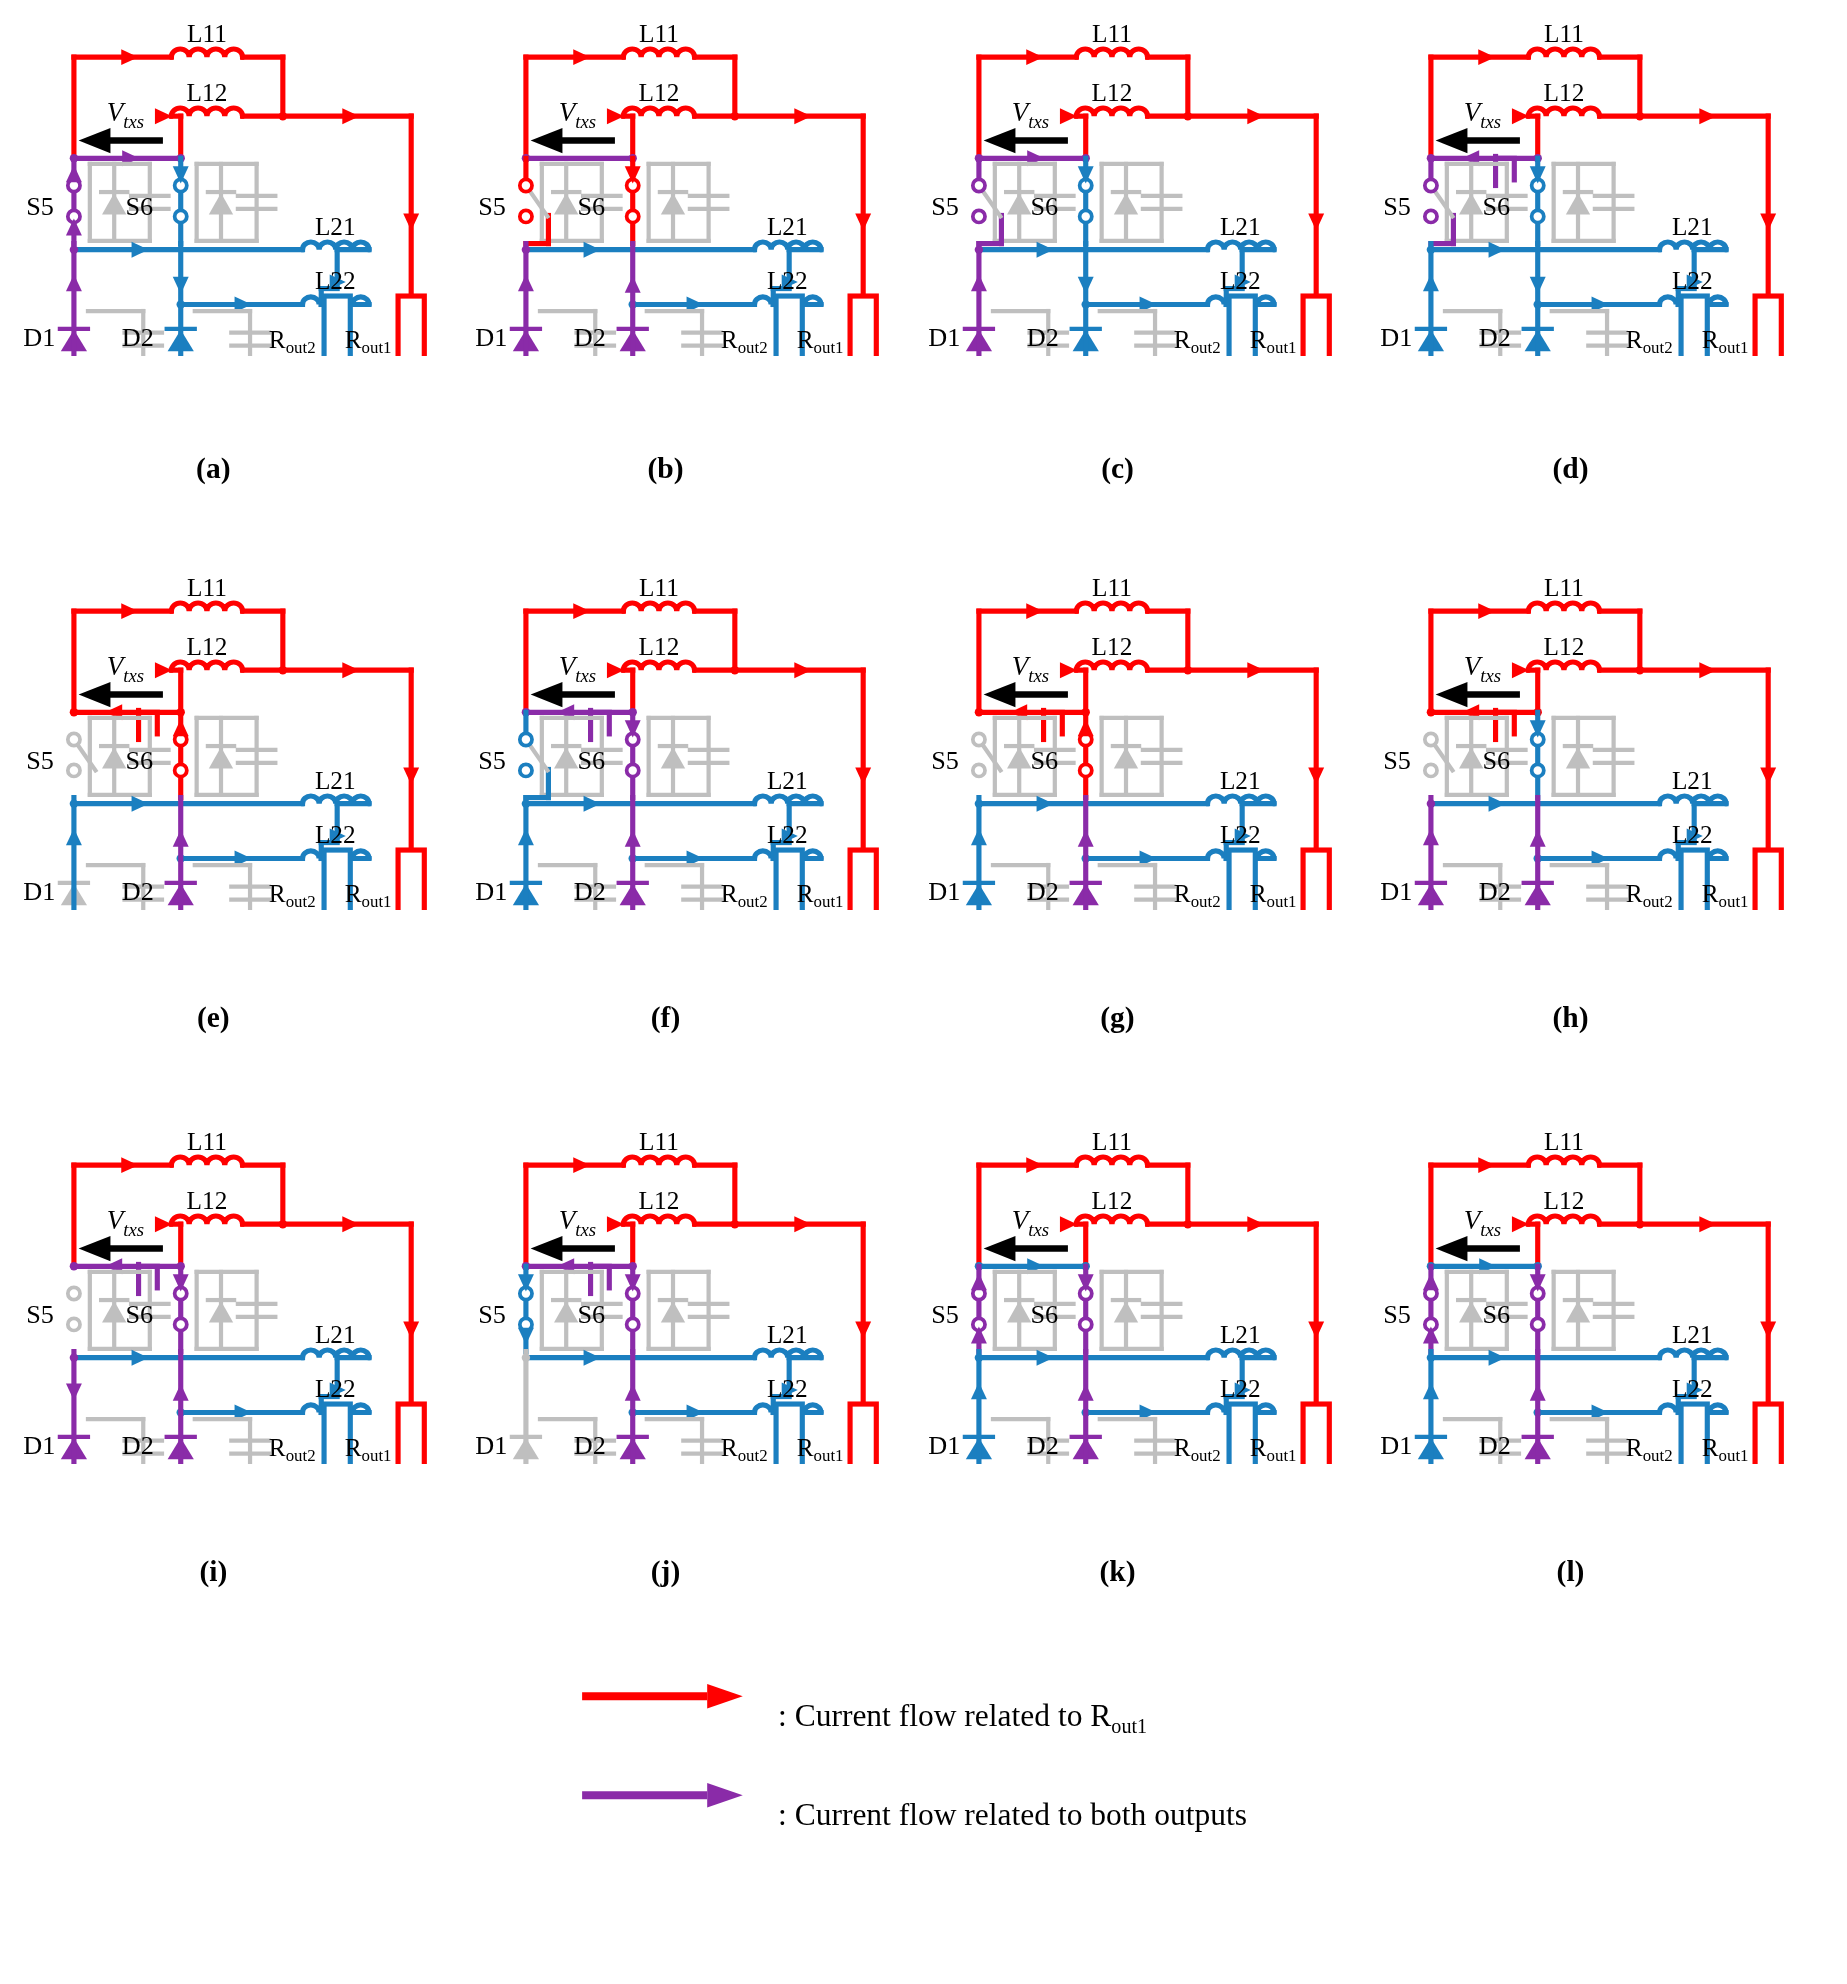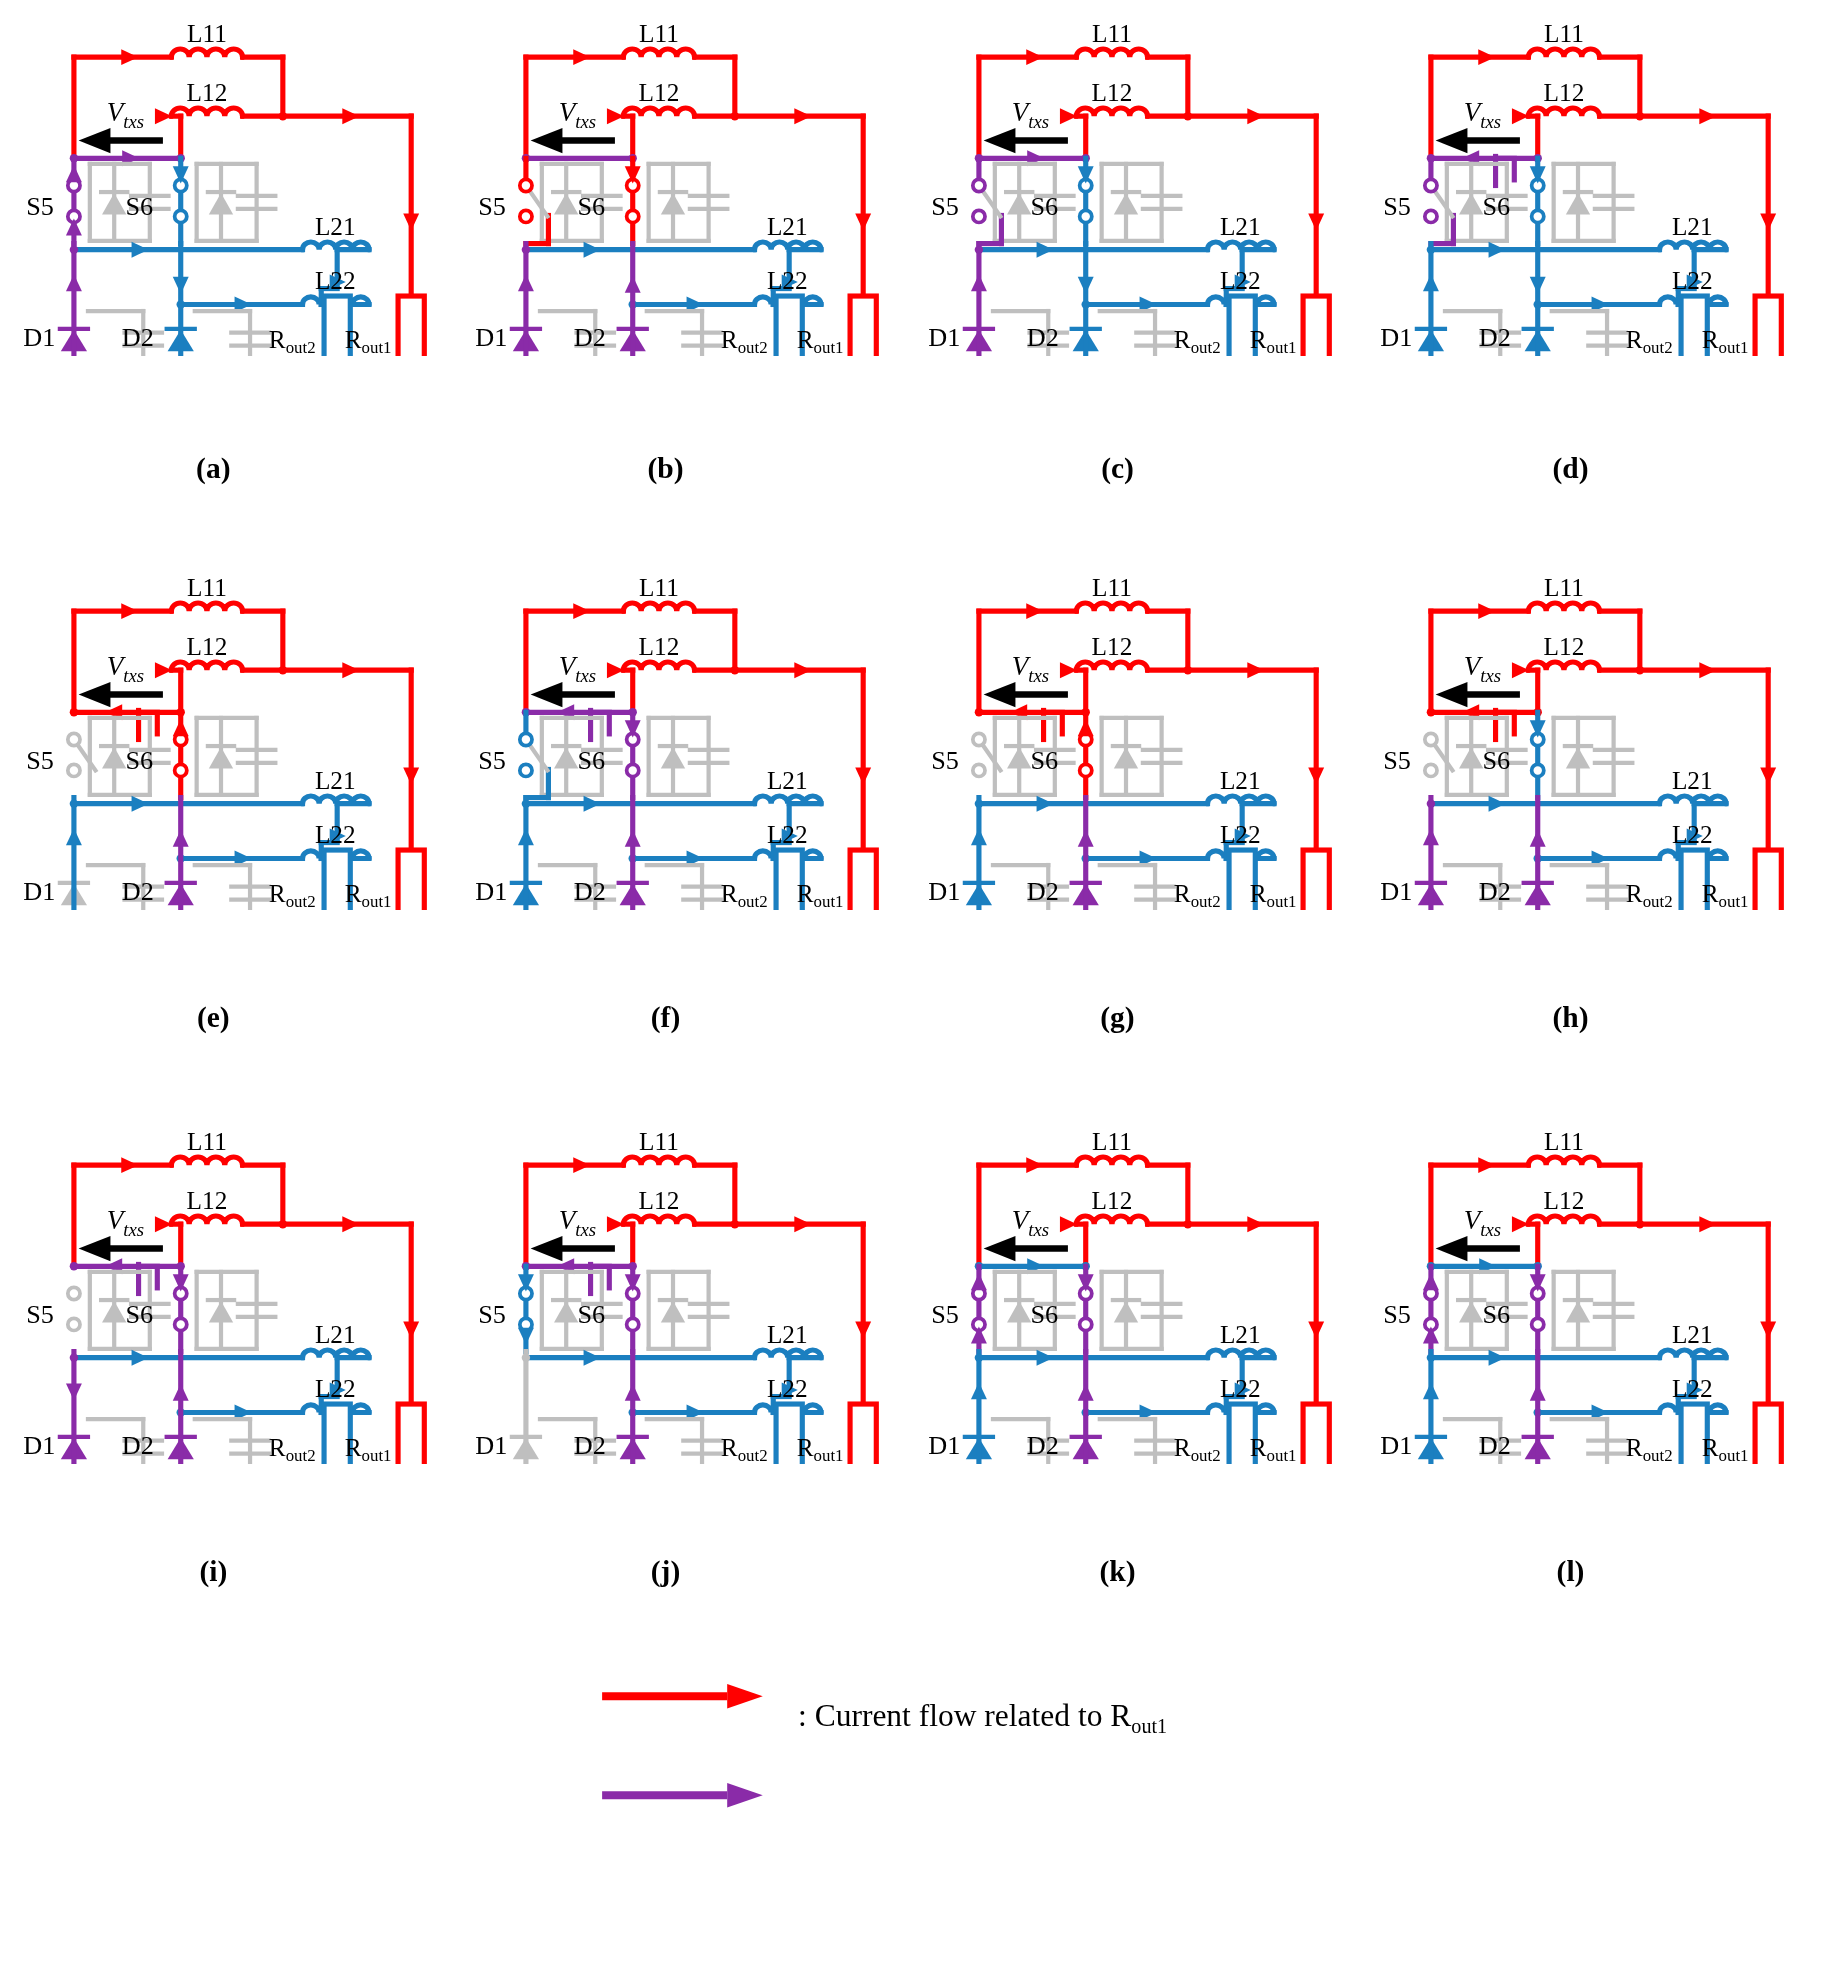--- a/index.html
+++ b/index.html
@@ -8,21 +8,21 @@
   .row{position:absolute;left:0;width:1847px;height:356px;}
   .row1{top:0;} .row2{top:554px;} .row3{top:1108px;}
   .panel{position:absolute;top:0;width:447px;height:356px;}
   .p0{left:5.1px;} .p1{left:457px;} .p2{left:910px;} .p3{left:1362px;}
   .panel svg{display:block;width:447px;height:356px;}
   .caprow{position:absolute;left:0;width:1847px;height:46px;font-weight:bold;}
   .cr1{top:452px;} .cr2{top:1001px;} .cr3{top:1555px;}
   .cap{position:absolute;top:0;width:447px;text-align:center;font-size:29.5px;
        font-family:"Liberation Serif",serif;font-weight:bold;color:#000;}
   .c0{left:-10.2px;} .c1{left:442px;} .c2{left:894px;} .c3{left:1347px;}
-  .legend{position:absolute;left:600px;top:1672px;width:1118px;}
+  .legend{position:absolute;left:580px;top:1672px;width:1118px;}
   .legrow{position:relative;height:99px;}
   .legarrow{position:absolute;left:0;top:9.1px;width:173px;height:30.5px;}
   .legtext{position:absolute;left:198px;top:26.4px;font-size:31.5px;
            font-family:"Liberation Serif",serif;color:#000;white-space:nowrap;}
   .legtext sub{font-size:0.64em;}
 </style>
 </head>
 <body>
 
 <div class="figure">
@@ -1363,17 +1363,20 @@
         <span>: </span><span>Current flow related to R</span><sub>out1</sub>
       </div>
     </div>
     <div class="legrow">
       <svg class="legarrow" viewBox="0 0 340 60">
         <g id="lg2">
             <line x1="4" y1="30" x2="250" y2="30" stroke-width="16" stroke-linecap="butt" stroke="#8A2BA8"></line>
         <polygon points="250,6 320,30 250,54" fill="#8A2BA8"></polygon>
           </g>
       </svg>
+      <div class="legtext">
+        <span>: </span><span>Current flow related to both outputs</span><sub></sub>
+      </div>
     </div>
   </div>
 
 </div>
 
 
 </body></html>

